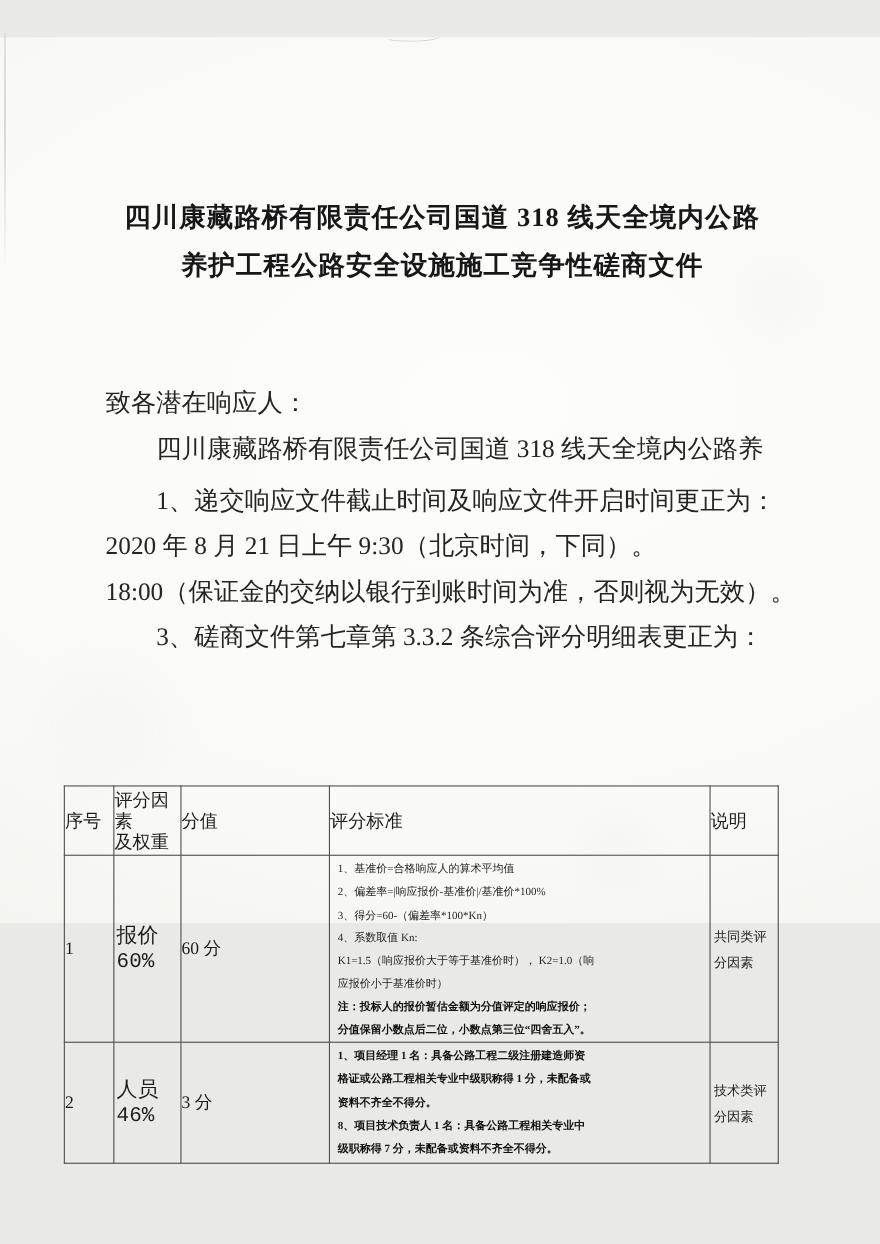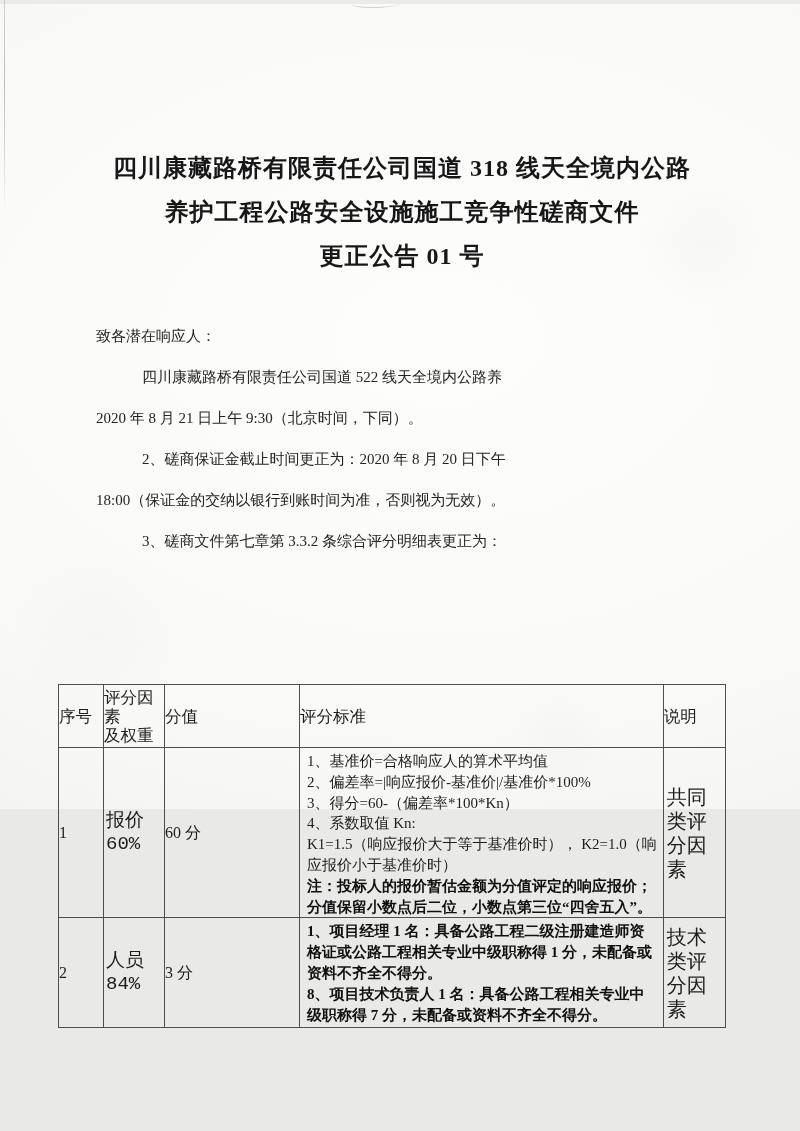--- a/index.html
+++ b/index.html
@@ -1,67 +1,66 @@
 <!DOCTYPE html>
 <html><head>
 <meta charset="utf-8">
 <style>
   html,body{margin:0;padding:0;}
   body{width:800px;height:1131px;overflow:hidden;background:#e9e9e7;
        font-family:"Liberation Serif","DejaVu Serif",serif;}
   .page{position:relative;width:800px;height:809px;
         background:
           radial-gradient(ellipse 140% 90% at 55% 42%, #fdfdfc 0%, #f9f9f7 55%, #f1f1ee 88%, #ebebe9 100%);
-        color:#212121;}
+        color:#212121;margin-top:30px;}
   
   .edge-line{position:absolute;left:4px;top:0;width:1px;height:215px;
         background:linear-gradient(#cfcfcd,#bdbdbb 40%,#d8d8d6 70%,rgba(216,216,214,0));}
   .top-shade{position:absolute;left:0;top:0;width:800px;height:4px;background:rgba(190,190,188,.25);}
   .top-mark{position:absolute;left:352px;top:0;width:48px;height:7px;border-bottom:1px solid rgba(160,160,158,.45);
         border-radius:0 0 60% 40%;}
   .grain{position:absolute;inset:0;pointer-events:none;opacity:.5;background:
         radial-gradient(circle 90px at 88% 30%, rgba(210,210,206,.18), rgba(210,210,206,0) 70%),
         radial-gradient(circle 120px at 12% 78%, rgba(210,210,206,.15), rgba(210,210,206,0) 70%),
         radial-gradient(circle 70px at 70% 92%, rgba(205,205,201,.15), rgba(205,205,201,0) 70%);}
   .title{position:absolute;left:96px;top:146px;width:612px;text-align:center;
         font-weight:bold;font-size:24px;line-height:44px;color:#171717;letter-spacing:1px;}
-  .btext{position:absolute;left:96px;top:316px;width:614px;font-size:15px;line-height:41px;color:#242424;}
+  .btext{position:absolute;left:96px;top:316px;width:614px;font-size:23px;line-height:41px;color:#242424;}
   .line{white-space:nowrap;}
   .ind{text-indent:46px;}
   .gap{margin-top:7px;}
   table{position:absolute;left:58px;top:684px;border-collapse:collapse;table-layout:fixed;
         font-size:16px;color:#1d1d1d;}
   td{border:1px solid #4e4e4e;padding:0;vertical-align:middle;text-align:left;line-height:21px;}
   td.criteria{vertical-align:top;text-align:left;padding:3px 6px 0 7px;}
-  .criteria div{font-size:15px;line-height:20.8px;white-space:nowrap;}
+  .criteria div{font-size:10px;line-height:20.8px;white-space:nowrap;}
   .bold{font-weight:bold;color:#101010;}
-  td.note{padding:0 3px;line-height:24px;font-size:20px;}
+  td.note{padding:0 3px;line-height:24px;font-size:12px;}
   td.factor{font-size:19px;line-height:23px;padding:0 2px;font-family:Liberation Mono, monospace;}
   tr.hdr td{line-height:19px;font-size:16.5px;}
   .hfac div{line-height:19px;}
 </style>
 </head>
 <body>
 
 <div class="page">
   <div class="top-shade"></div>
   <div class="edge-line"></div>
   <div class="top-mark"></div>
 
   <div class="title">
     <div class="line">四川康藏路桥有限责任公司国道 318 线天全境内公路</div>
     <div class="line">养护工程公路安全设施施工竞争性磋商文件</div>
-    <div class="line">更正公告 01 号</div>
   </div>
 
   <div class="btext">
     <div class="line">致各潜在响应人：</div>
-    <div class="line ind">四川康藏路桥有限责任公司国道 522 线天全境内公路养</div>
+    <div class="line ind">四川康藏路桥有限责任公司国道 318 线天全境内公路养</div>
+    <div class="line ind gap">1、递交响应文件截止时间及响应文件开启时间更正为：</div>
     <div class="line">2020 年 8 月 21 日上午 9:30（北京时间，下同）。</div>
-    <div class="line ind">2、磋商保证金截止时间更正为：2020 年 8 月 20 日下午</div>
     <div class="line">18:00（保证金的交纳以银行到账时间为准，否则视为无效）。</div>
     <div class="line ind">3、磋商文件第七章第 3.3.2 条综合评分明细表更正为：</div>
   </div>
 
   <table>
     <colgroup>
       <col style="width:45px">
         <col style="width:61px">
         <col style="width:135px">
       <col style="width:346px">
@@ -93,21 +92,21 @@
         <div>4、系数取值 Kn:</div>
         <div>K1=1.5（响应报价大于等于基准价时）， K2=1.0（响</div>
         <div>应报价小于基准价时）</div>
         <div class="bold">注：投标人的报价暂估金额为分值评定的响应报价；</div>
         <div class="bold">分值保留小数点后二位，小数点第三位“四舍五入”。</div>
       </td>
       <td class="note">共同类评分因素</td>
     </tr>
     <tr>
       <td style="height:109px">2</td>
-      <td class="factor">人员 84%</td>
+      <td class="factor">人员 46%</td>
       <td>3 分</td>
       <td class="criteria">
         <div class="bold">1、项目经理 1 名：具备公路工程二级注册建造师资</div>
         <div class="bold">格证或公路工程相关专业中级职称得 1 分，未配备或</div>
         <div class="bold">资料不齐全不得分。</div>
         <div class="bold">8、项目技术负责人 1 名：具备公路工程相关专业中</div>
         <div class="bold">级职称得 7 分，未配备或资料不齐全不得分。</div>
       </td>
       <td class="note">技术类评分因素</td>
     </tr>

